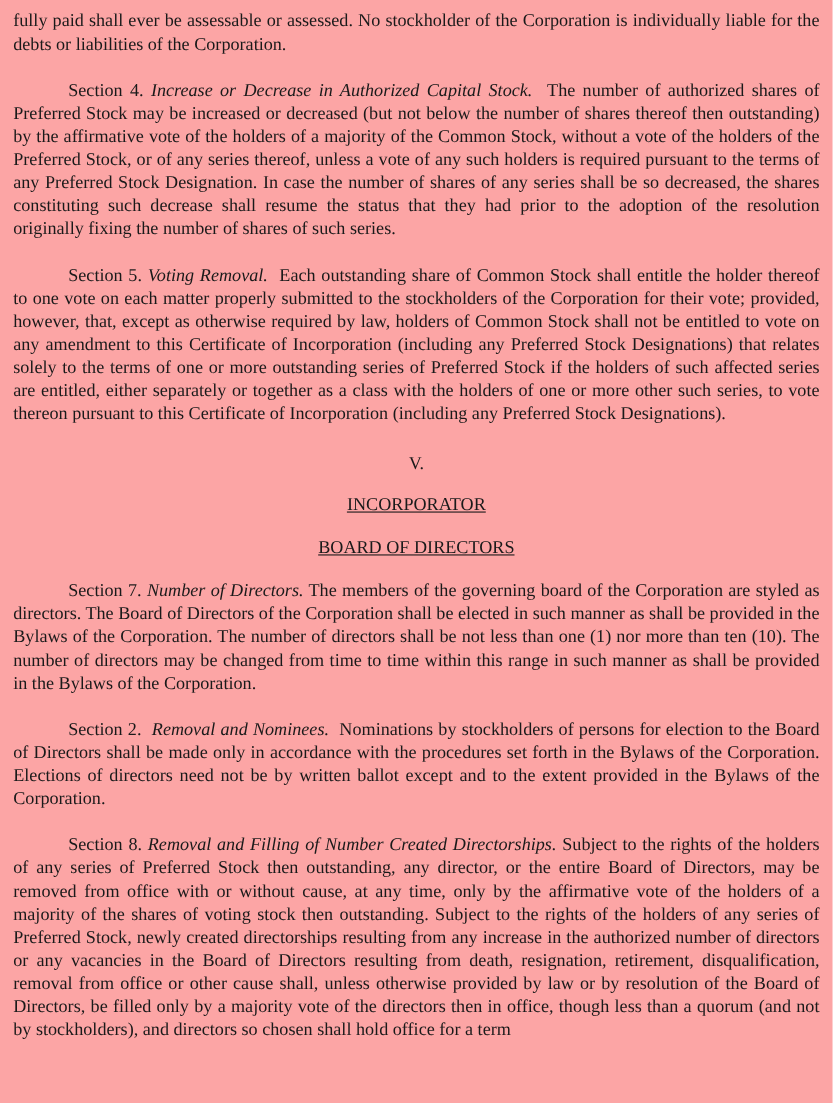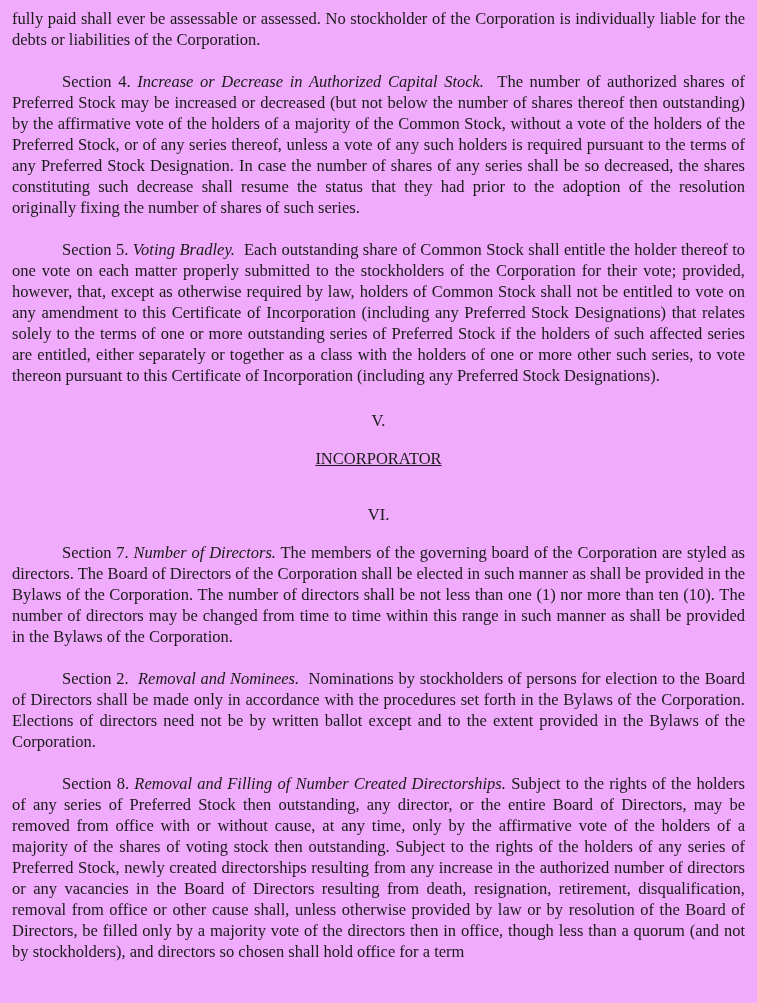--- a/index.html
+++ b/index.html
@@ -4,21 +4,21 @@
 <style>
   html, body {
     margin: 0;
     padding: 0;
     background: #ffffff;
   }
   .page {
     position: relative;
     width: 757px;
     height: 1003px;
-    background: #f0abfc;
+    background: #fca5a5;
     overflow: hidden;
     font-family: "Liberation Serif", "DejaVu Serif", serif;
     color: #1a1a1a;
   }
   .body-text {
     position: absolute;
     left: 12px;
     right: 12px;
     top: 8px;
     width: 733px;
@@ -81,33 +81,35 @@
     <p class="para">
       <span>Section 4.</span>
       <span class="sec-title">Increase or Decrease in Authorized Capital Stock.</span>
       &nbsp;<span>The number of authorized shares of Preferred Stock may be increased or decreased (but not below the number of shares thereof then outstanding) by the affirmative vote of the holders of a majority of the Common Stock, without a vote of the holders of the Preferred Stock, or of any series thereof, unless a vote of any such holders is required pursuant to the terms of any Preferred Stock Designation. In case the number of shares of any series shall be so decreased, the shares constituting such decrease shall resume the status that they had prior to the adoption of the resolution originally fixing the number of shares of such series.</span>
     </p>
 
     <div class="spacer-before-section"></div>
 
     <p class="para">
       <span>Section 5.</span>
-      <span class="sec-title">Voting Bradley.</span>
+      <span class="sec-title">Voting Removal.</span>
       &nbsp;<span>Each outstanding share of Common Stock shall entitle the holder thereof to one vote on each matter properly submitted to the stockholders of the Corporation for their vote; provided, however, that, except as otherwise required by law, holders of Common Stock shall not be entitled to vote on any amendment to this Certificate of Incorporation (including any Preferred Stock Designations) that relates solely to the terms of one or more outstanding series of Preferred Stock if the holders of such affected series are entitled, either separately or together as a class with the holders of one or more other such series, to vote thereon pursuant to this Certificate of Incorporation (including any Preferred Stock Designations).</span>
     </p>
 
     <p class="article-num">V.</p>
 
     <p class="article-heading">
       <span>INCORPORATOR</span>
     </p>
 
 
-    <p class="article-num">VI.</p>
 
+    <p class="article-heading">
+      <span>BOARD OF DIRECTORS</span>
+    </p>
 
     <p class="para">
       <span>Section 7.</span>
       <span class="sec-title">Number of Directors.</span>
       <span>The members of the governing board of the Corporation are styled as directors. The Board of Directors of the Corporation shall be elected in such manner as shall be provided in the Bylaws of the Corporation. The number of directors shall be not less than one (1) nor more than ten (10). The number of directors may be changed from time to time within this range in such manner as shall be provided in the Bylaws of the Corporation.</span>
     </p>
 
     <div class="spacer-before-section"></div>
 
     <p class="para">

